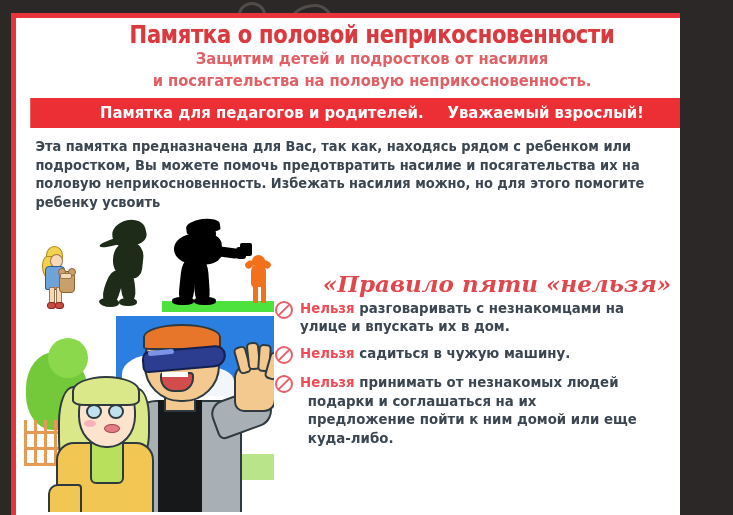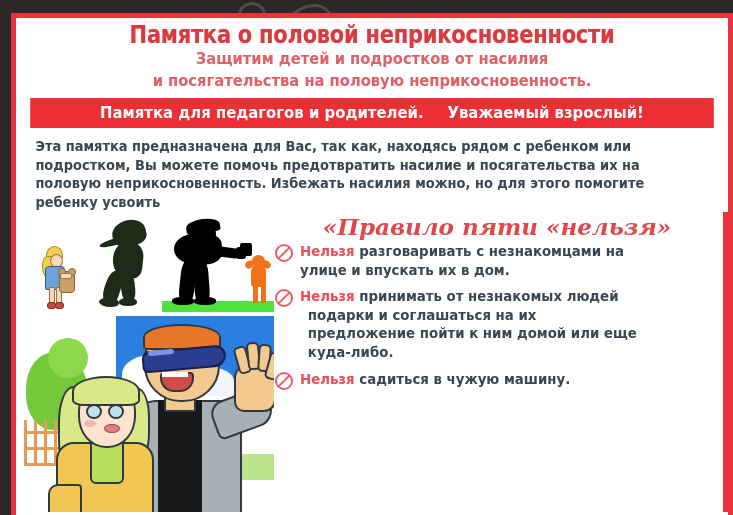--- a/index.html
+++ b/index.html
@@ -10,21 +10,21 @@
   body {
     width: 733px;
     height: 515px;
     overflow: hidden;
     font-family: "Liberation Sans", sans-serif;
   }
 
   
   #poster-root {
     position: relative;
-    width: 733px;
+    width: 680px;
     height: 515px;
     background: #2b2827;
     overflow: hidden;
   }
 
   
   .top-doodles {
     position: absolute;
     top: 0; left: 0;
     width: 733px; height: 16px;
@@ -121,21 +121,21 @@
     color: #3b4650;
     transform: scaleX(0.97);
     transform-origin: left center;
   }
   .intro p { margin: 0; }
 
   
   .body-cols {
     position: relative;
     display: flex;
-    align-items: flex-start;
+    align-items: center;
   }
 
   
   .illus-col {
     position: relative;
     width: 258px;
     min-width: 258px;
     height: 300px;
   }
 
@@ -776,36 +776,36 @@
 
 
           <li class="rule">
             <span class="no-icon">
               <svg width="20" height="20" viewBox="0 0 20 20" aria-hidden="true">
                 <circle cx="10" cy="10" r="8" fill="none" stroke="#e8606c" stroke-width="2"></circle>
                 <line x1="4.6" y1="15.4" x2="15.4" y2="4.6" stroke="#e8606c" stroke-width="2"></line>
               </svg>
             </span>
             <span class="rule-text">
-              <span class="ind0"><b class="kw">Нельзя</b><span> принимать от незнакомых людей</span></span>
-              <span class="ind">подарки и соглашаться на их</span>
-              <span class="ind">предложение пойти к ним домой или еще</span>
-              <span class="ind">куда-либо.</span>
+              <span class="ind0"><b class="kw">Нельзя</b><span> садиться в чужую машину.</span></span>
             </span>
           </li>
 
           <li class="rule">
             <span class="no-icon">
               <svg width="20" height="20" viewBox="0 0 20 20" aria-hidden="true">
                 <circle cx="10" cy="10" r="8" fill="none" stroke="#e8606c" stroke-width="2"></circle>
                 <line x1="4.6" y1="15.4" x2="15.4" y2="4.6" stroke="#e8606c" stroke-width="2"></line>
               </svg>
             </span>
             <span class="rule-text">
-              <span class="ind0"><b class="kw">Нельзя</b><span> садиться в чужую машину.</span></span>
+              <span class="ind0"><b class="kw">Нельзя</b><span> принимать от незнакомых людей</span></span>
+              <span class="ind">подарки и соглашаться на их</span>
+              <span class="ind">предложение пойти к ним домой или еще</span>
+              <span class="ind">куда-либо.</span>
             </span>
           </li>
 
 
         </ul>
       </div>
 
       <div class="right-guard"></div>
     </div>
 

